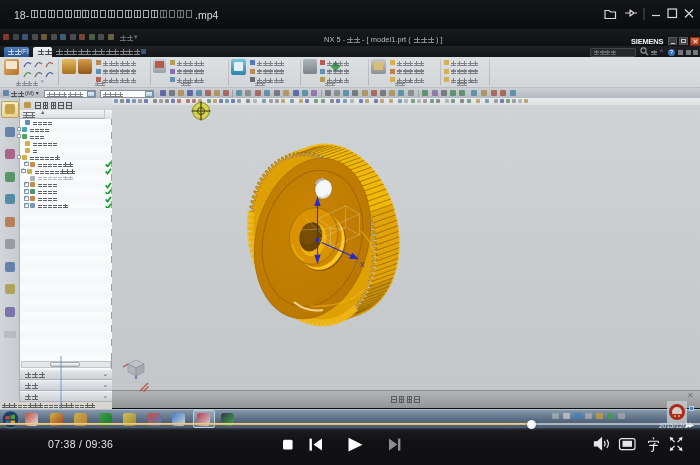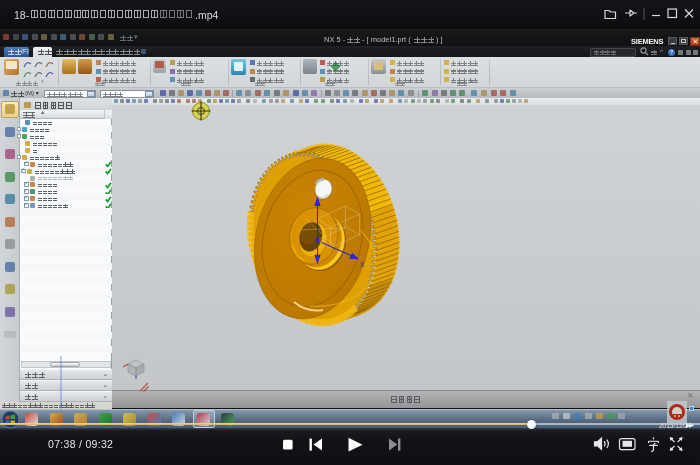--- a/index.html
+++ b/index.html
@@ -1005,21 +1005,21 @@
     <circle cx="7" cy="13" r="1" fill="#e0c040"></circle>
     <circle cx="11" cy="13" r="1" fill="#e0c040"></circle>
 </svg>
 <div style="position:absolute;left:689px;top:406px;width:5px;height:5px;background:#3a86d8;border:1px solid #c2ceda"></div>
 <div style="position:absolute;left:686px;top:420.5px;font-size:7px;color:#f4f6f8;white-space:nowrap;letter-spacing:-2.5px">▶▶</div>
 <div style="position:absolute;left:0px;top:423.2px;width:527px;height:2px;background:linear-gradient(#f2d48e,#dab264);"></div>
 <div style="position:absolute;left:535px;top:423.4px;width:165px;height:1.6px;background:#ccd2d8;opacity:.75"></div>
 <div class="ab" style="left:526.5px;top:419.8px;width:9px;height:9px;border-radius:50%;background:radial-gradient(circle at 40% 35%,#ffffff,#e4e8ea);box-shadow:0 0 2px rgba(0,0,0,.4)"></div>
 <div style="position:absolute;left:0px;top:429px;width:700px;height:36px;background:linear-gradient(#1c1c20,#121216 35%,#101014);"></div>
 <div style="position:absolute;left:0px;top:429px;width:700px;height:1px;background:#2c2c30;"></div>
-<div style="position:absolute;left:48px;top:437.5px;font-size:10.5px;color:#e2e4e6;white-space:nowrap;letter-spacing:.3px">07:38 / 09:32</div>
+<div style="position:absolute;left:48px;top:437.5px;font-size:10.5px;color:#e2e4e6;white-space:nowrap;letter-spacing:.3px">07:38 / 09:36</div>
 <svg class="ab" style="left:280px;top:436px" width="125" height="18" viewBox="0 0 125 18">
 <rect x="3" y="3.8" width="9.6" height="9.6" rx="1.5" fill="#fcfcfc"></rect>
 <g fill="#fcfcfc">
       <rect x="29.5" y="2.6" width="2.4" height="12"></rect>
       <path d="M33.5 8.6 L42 2.6 v12 z"></path>
     </g>
 <path d="M68.5 1.8 l14 6.9 L68.5 15.6 z" fill="#fcfcfc"></path>
 <g fill="#8e8e92">
       <path d="M109 2.6 l8.3 6 -8.3 6 z"></path>
       <rect x="118" y="2.6" width="2.4" height="12"></rect>

